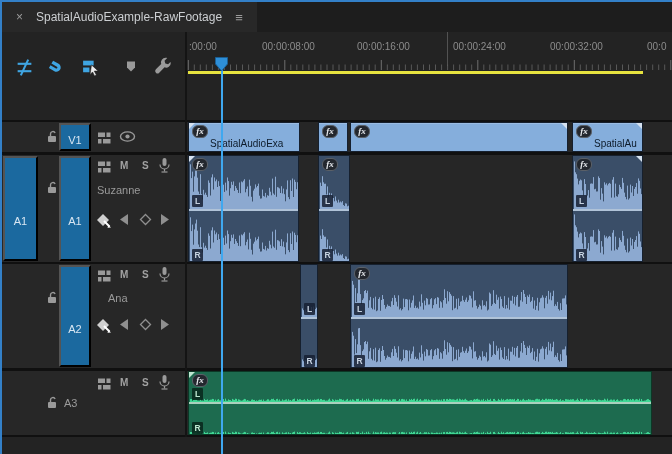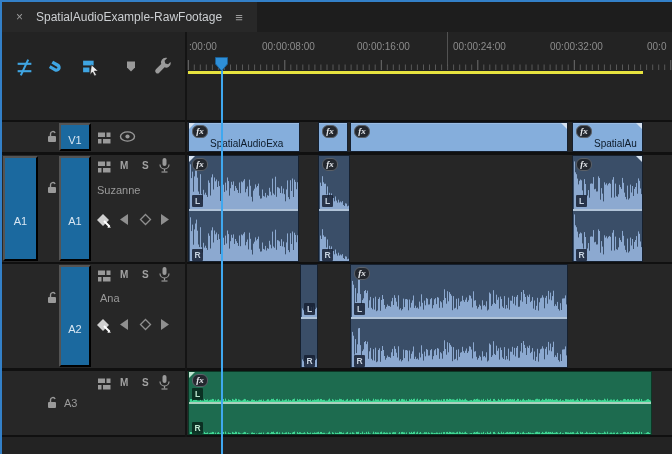--- a/index.html
+++ b/index.html
@@ -236,21 +236,21 @@
     <button class="ms" style="left:118px;top:5px">M</button>
     <button class="ms" style="left:140px;top:5px">S</button>
     <button class="ic" style="left:156px;top:2px">
       <svg width="13" height="17" viewBox="0 0 13 17">
           <rect x="4.5" y="1" width="4" height="8" rx="2" fill="currentColor"></rect>
           <path d="M2 7.5a4.5 4.5 0 0 0 9 0" fill="none" stroke="currentColor" stroke-width="1.2"></path>
           <line x1="6.5" y1="12" x2="6.5" y2="14.5" stroke="currentColor" stroke-width="1.2"></line>
           <line x1="3.5" y1="15" x2="9.5" y2="15" stroke="currentColor" stroke-width="1.2"></line>
         </svg>
     </button>
-    <div class="tname" style="left:98px;top:28px">Ana</div>
+    <div class="tname" style="left:106px;top:28px">Ana</div>
     <button class="ic" style="left:93px;top:53px">
       <svg width="17" height="17" viewBox="0 0 17 17">
           <polygon points="8,2 14,8 8,14 2,8" fill="#cfcfcf"></polygon>
           <line x1="9" y1="9" x2="14.5" y2="14.5" stroke="#ffffff" stroke-width="2"></line>
           <polygon points="13.5,13 16,15.5 12.5,15.8" fill="#ffffff"></polygon>
         </svg>
     </button>
     <button class="ic" style="left:117px;top:54px">
       <svg width="10" height="13" viewBox="0 0 10 13">
           <polygon points="9,1 1,6.5 9,12" fill="#8f8f8f"></polygon>

